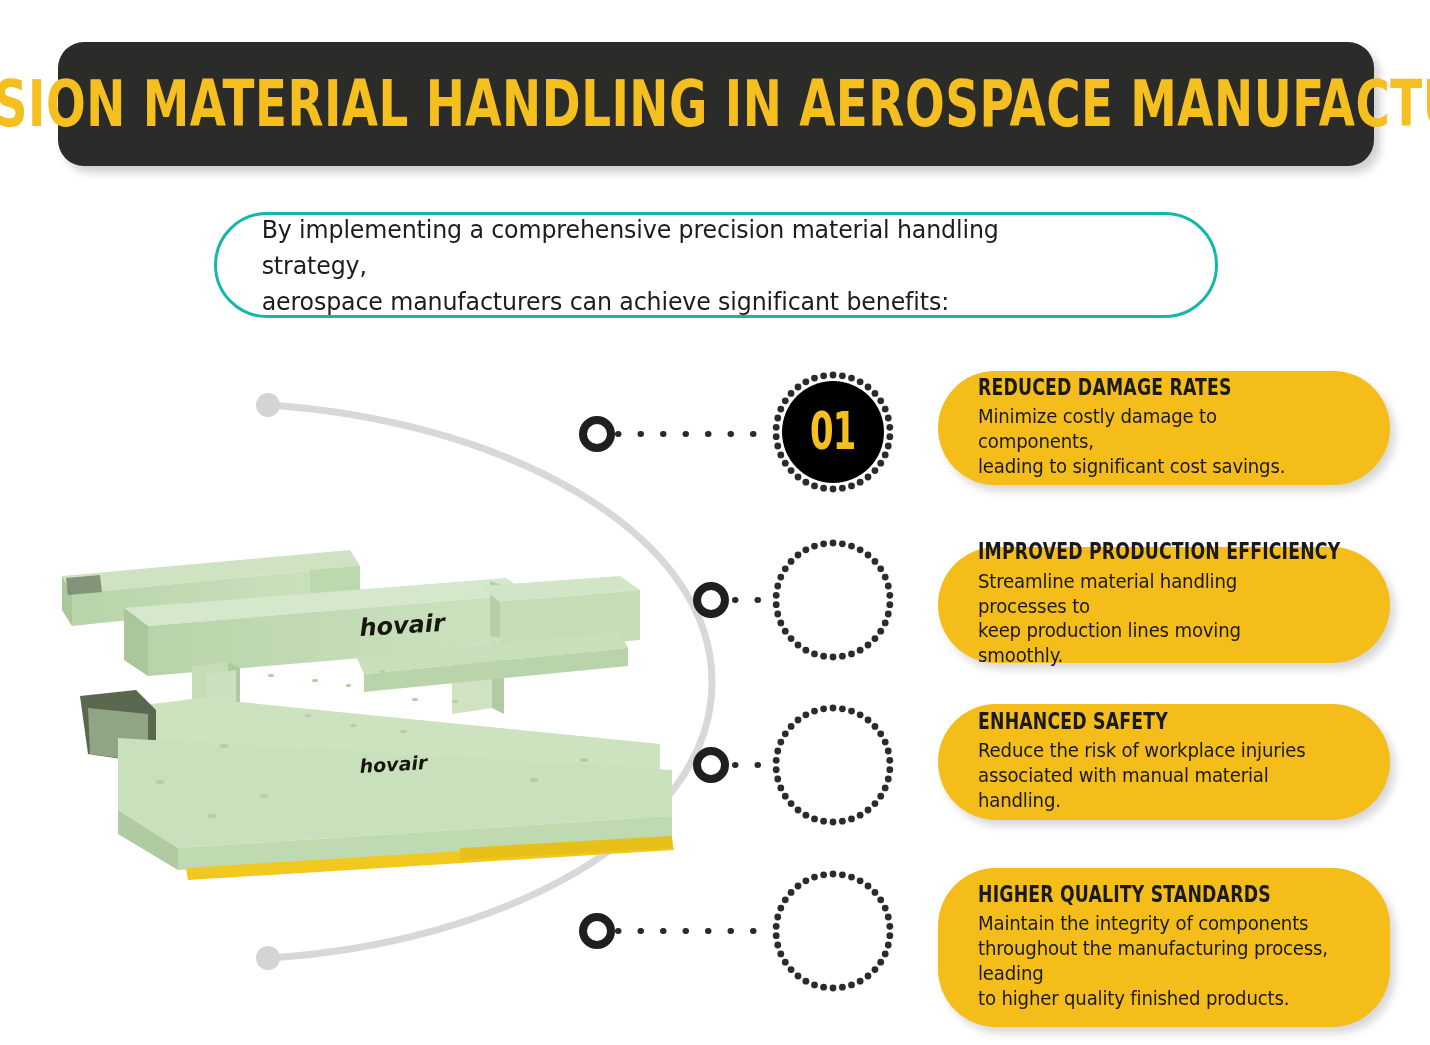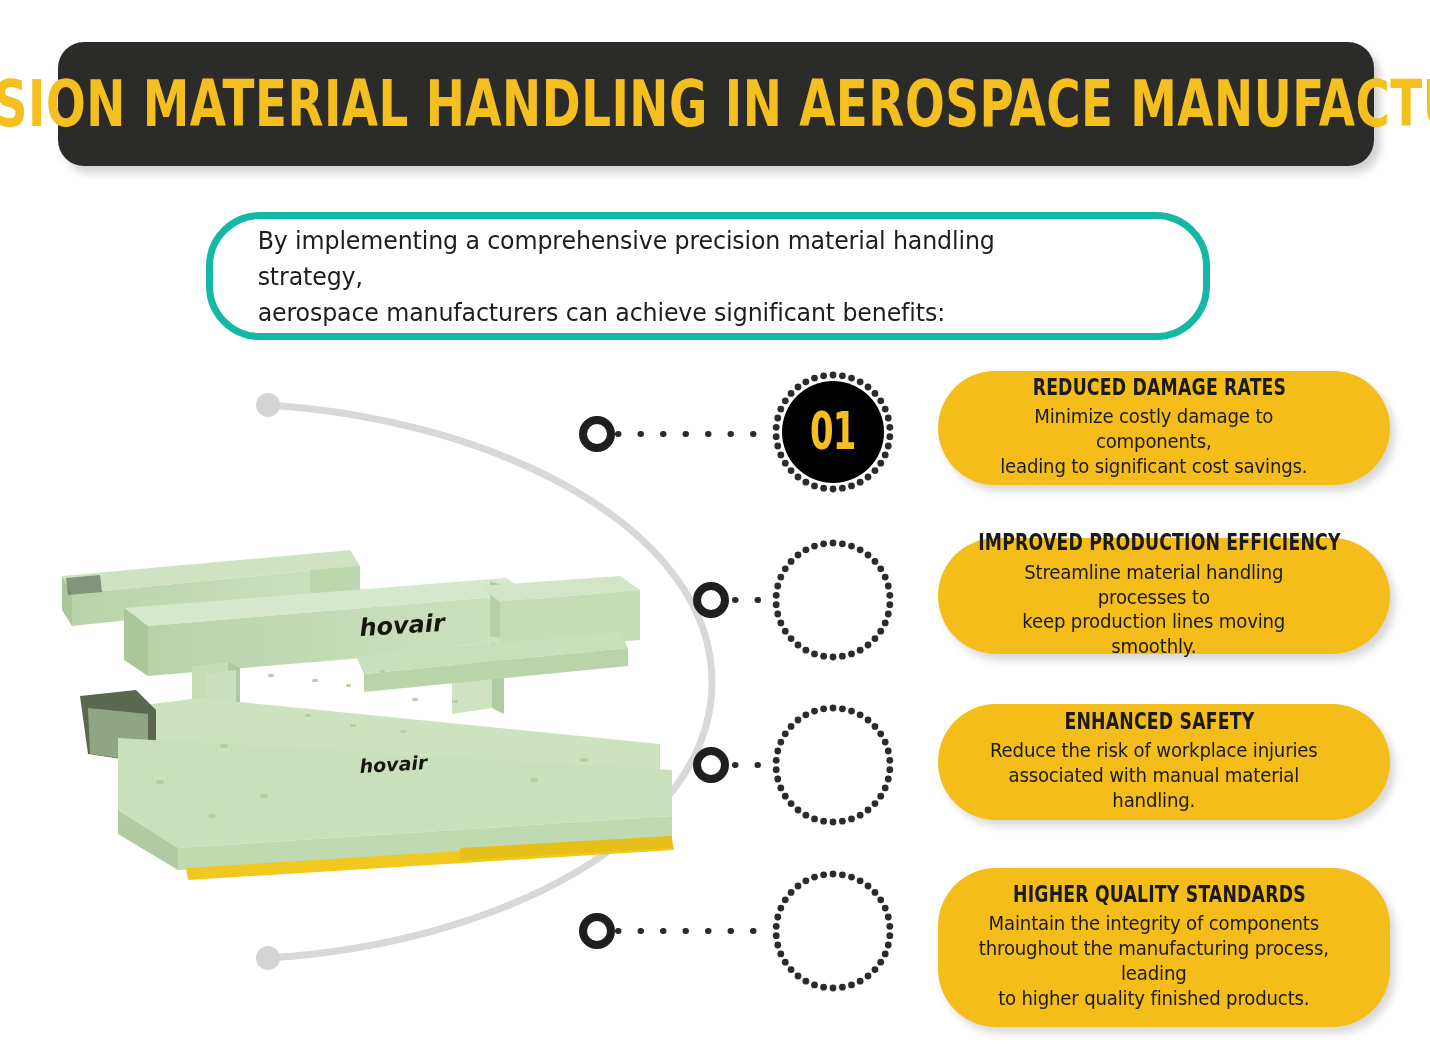--- a/index.html
+++ b/index.html
@@ -20,22 +20,22 @@
     color:#f5c01f;
     font-family:"Liberation Sans Narrow","DejaVu Sans Condensed","Liberation Sans",sans-serif;
     font-weight:bold;font-size:50px;letter-spacing:.5px;
     transform:scaleX(1.04) scaleY(1.28);
     transform-origin:center center;
     white-space:nowrap;text-align:center;line-height:1;
   }
 
   
   #subtitle-box{
-    position:absolute;left:206px;top:212px;width:1004px;height:128px;
-    border:7px solid #14b8a6;border-radius:54px;background:#fff;
+    position:absolute;left:214px;top:212px;width:1004px;height:106px;
+    border:3px solid #14b8a6;border-radius:54px;background:#fff;
     box-sizing:border-box;
     display:flex;align-items:center;
   }
   #subtitle-text{
     color:#1d1d1b;font-size:25.5px;line-height:1.42;
     padding:0 46px 0 48px;
     font-family:"DejaVu Sans","Liberation Sans",sans-serif;
     font-weight:400;
     letter-spacing:-.15px;
     transform:scaleX(.93);transform-origin:left center;
@@ -67,21 +67,21 @@
     transform:scaleX(.92) scaleY(1.24);letter-spacing:-1px;
   }
   .num-circle .dots{position:absolute;left:0;top:0;width:126px;height:126px;}
 
   .benefit-card{
     position:absolute;left:168px;
     background:#f5bd1a;border-radius:58px;
     box-shadow:5px 6px 9px rgba(0,0,0,.16);
     box-sizing:border-box;
     padding:14px 34px 14px 40px;
-    display:flex;flex-direction:column;justify-content:center;text-align:center;
+    display:flex;flex-direction:column;justify-content:center;
   }
   .card-title{
     color:#1a1a18;font-weight:bold;font-size:20px;line-height:1.08;
     font-family:"Liberation Sans Narrow","DejaVu Sans Condensed","Liberation Sans",sans-serif;
     transform:scaleX(.96) scaleY(1.18);transform-origin:left center;
     letter-spacing:.2px;margin-bottom:7px;white-space:nowrap;
   }
   .card-desc{
     color:#1a1a18;font-size:19.5px;line-height:1.27;
     font-family:"DejaVu Sans","Liberation Sans",sans-serif;
@@ -289,21 +289,21 @@
           <circle cx="10.80" cy="40.10" r="3.4"></circle>
           <circle cx="15.28" cy="31.82" r="3.4"></circle>
           <circle cx="21.06" cy="24.39" r="3.4"></circle>
           <circle cx="27.99" cy="18.02" r="3.4"></circle>
           <circle cx="35.87" cy="12.87" r="3.4"></circle>
           <circle cx="44.49" cy="9.09" r="3.4"></circle>
           <circle cx="53.62" cy="6.78" r="3.4"></circle>
         </g>
     </svg>
   </div>
-  <div class="benefit-card" style="top:1px;width:452px;height:116px;">
+  <div class="benefit-card" style="top:10px;width:452px;height:116px;">
     <div class="card-title">IMPROVED PRODUCTION EFFICIENCY</div>
     <div class="card-desc">Streamline material handling processes to
 keep production lines moving smoothly.</div>
   </div>
 </div>
 
 <div class="benefit-row" id="row-2" style="top:702px;">
   <div class="num-circle">
     <svg class="dots" viewBox="0 0 126 126">
       <g fill="#2b2b29" class="ring-dots">

